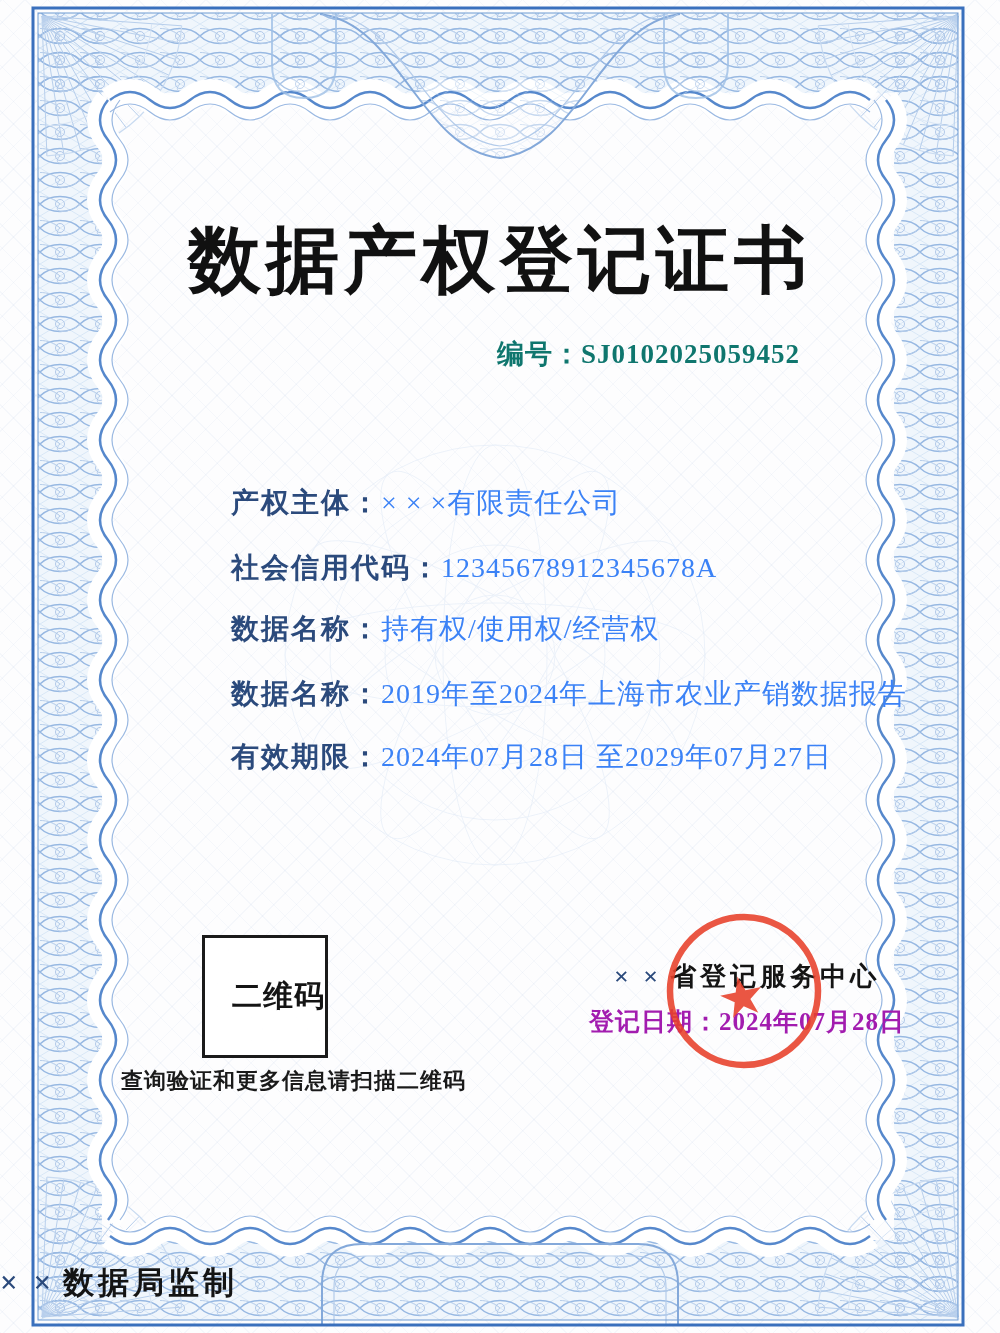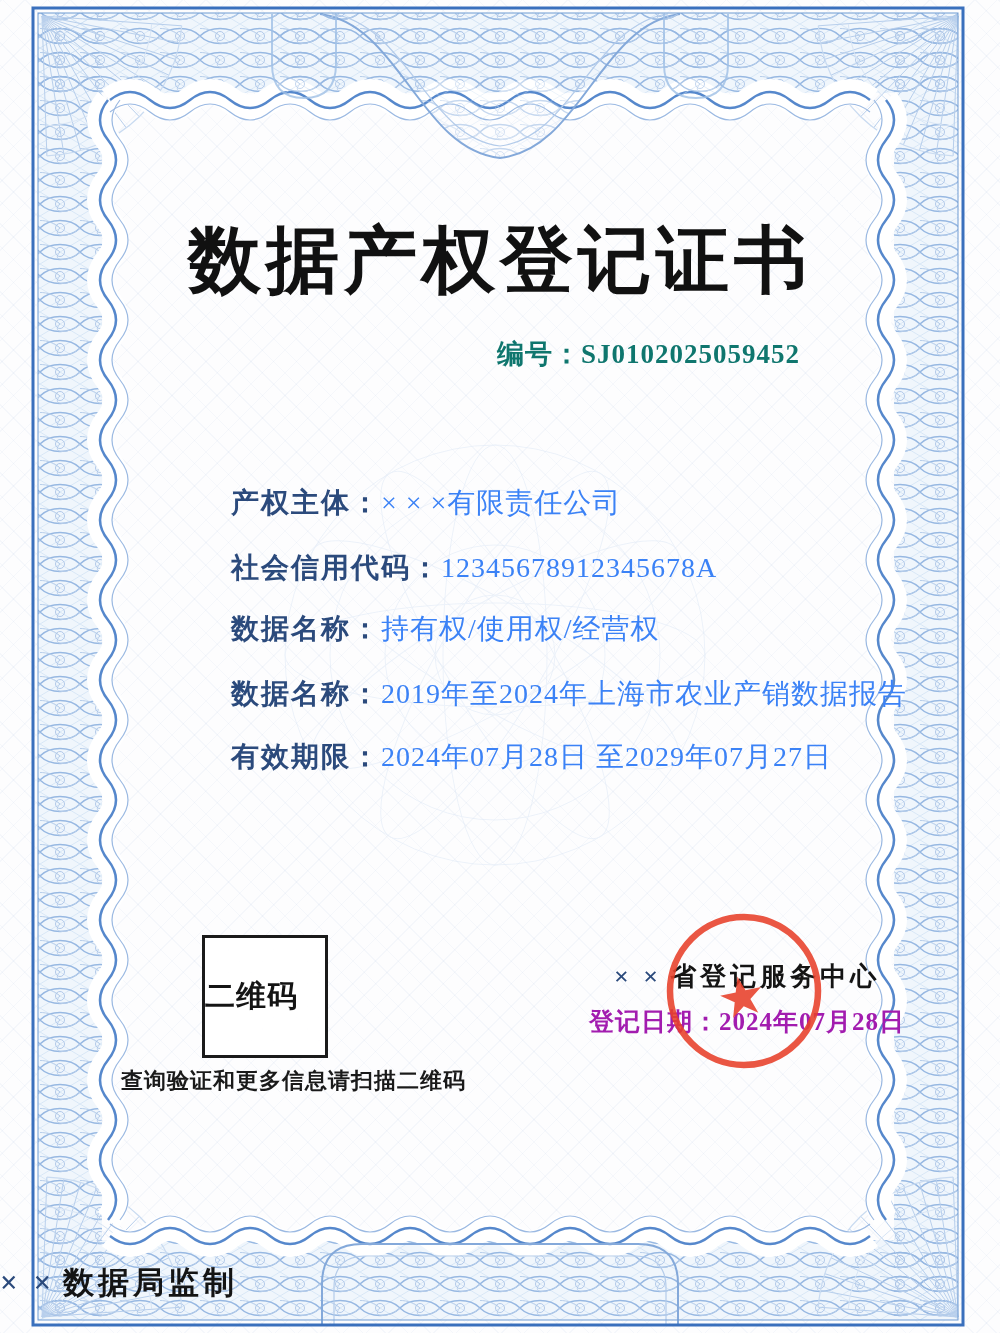--- a/index.html
+++ b/index.html
@@ -29,21 +29,21 @@
     font-size:27px;font-weight:600;color:#0f766e;letter-spacing:1px;
   }
   .field-row{position:absolute;left:203px;font-size:28px;line-height:1.15;white-space:nowrap;}
   .field-label{color:#2b4a7c;font-weight:700;letter-spacing:2px;margin-left:28px;}
   .field-value{color:#3b82f6;font-weight:500;margin-left:0;letter-spacing:1px;}
   .row-0{top:487px;} .row-1{top:552px;} .row-2{top:613px;} .row-3{top:678px;} .row-4{top:741px;}
 
   .qr-box{
     position:absolute;left:202px;top:935px;width:120px;height:117px;
     border:3px solid #1a1a1a;background:rgba(255,255,255,0.92);
-    display:flex;align-items:center;justify-content:flex-start;
+    display:flex;align-items:center;justify-content:flex-end;
   }
   .qr-label{
     font-family:"Liberation Sans","DejaVu Sans",sans-serif;
     font-size:30px;font-weight:700;color:#141414;letter-spacing:1px;
   }
   .qr-caption{
     position:absolute;left:121px;top:1066px;
     font-size:22px;font-weight:600;color:#1a1a1a;letter-spacing:1px;
   }
 

